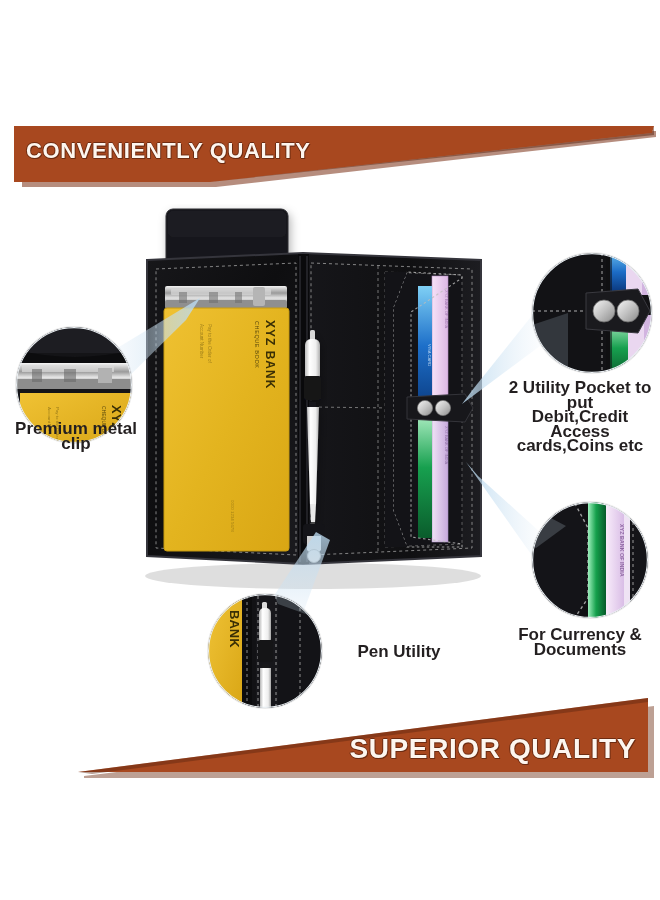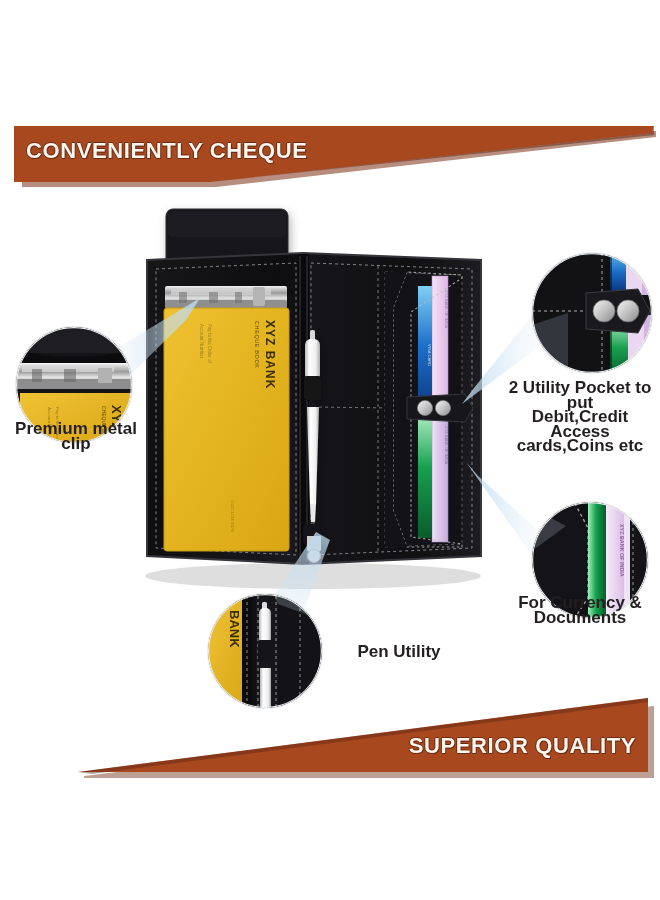--- a/index.html
+++ b/index.html
@@ -14,21 +14,21 @@
   .banner{position:absolute;}
   .banner svg{display:block;}
   .banner-text{
     position:absolute;color:#fdf6ef;font-weight:bold;letter-spacing:.6px;
     text-shadow:1px 1px 0 #6d2c12,-1px 0 0 #6d2c12,0 -1px 0 #6d2c12,0 1px 0 #6d2c12;
     white-space:nowrap;
   }
   #banner-top{left:14px;top:126px;width:646px;height:62px;}
   #banner-top-text{left:26px;top:138px;font-size:22px;}
   #banner-bottom{left:0px;top:698px;width:660px;height:80px;}
-  #banner-bottom-text{right:24px;top:733px;font-size:22px;}
+  #banner-bottom-text{right:24px;top:733px;font-size:28px;}
 
   
   #product{position:absolute;left:135px;top:204px;width:355px;height:388px;}
 
   
   .callout{position:absolute;}
   .circle{
     position:absolute;border-radius:50%;overflow:hidden;
     box-shadow:0 0 0 1px rgba(0,0,0,.08);
     background:#ffffff;
@@ -52,21 +52,21 @@
         <linearGradient id="gshadTop" x1="0" y1="0" x2="1" y2="0">
           <stop offset="0" stop-color="#000" stop-opacity=".35"></stop>
           <stop offset="1" stop-color="#000" stop-opacity="0"></stop>
         </linearGradient>
       </defs>
       <polygon points="6,3 640,3 640,9 200,59 6,59" fill="#7a3014" opacity=".55" transform="translate(2,2)"></polygon>
       <polygon points="0,0 640,0 638,7 196,56 0,56" fill="#a8481f"></polygon>
       <polygon points="196,56 638,7 640,0 640,9" fill="#5d2510" opacity=".5"></polygon>
     </svg>
   </div>
-  <div class="banner-text" id="banner-top-text">CONVENIENTLY CHEQUE</div>
+  <div class="banner-text" id="banner-top-text">CONVENIENTLY QUALITY</div>
 
   <div id="product">
     <svg width="355" height="388" viewBox="0 0 355 388">
       <defs>
         <linearGradient id="leath" x1="0" y1="0" x2="1" y2="1">
           <stop offset="0" stop-color="#17171a"></stop>
           <stop offset=".45" stop-color="#0e0e10"></stop>
           <stop offset="1" stop-color="#1b1b1f"></stop>
         </linearGradient>
         <linearGradient id="leathR" x1="0" y1="0" x2="1" y2="0">
@@ -395,21 +395,21 @@
 
           <rect x="98" y="-4" width="22" height="124" fill="#141418"></rect>
           <line x1="101" y1="-4" x2="101" y2="120" stroke="#9e9e9e" stroke-width="1.2" stroke-dasharray="3 3" opacity=".8"></line>
           <line x1="116" y1="-4" x2="116" y2="120" stroke="#9e9e9e" stroke-width="1.2" stroke-dasharray="3 3" opacity=".8"></line>
 
           <path d="M-4 4 L34 24 L4 46 L-4 40 Z" fill="#cfe3f2" opacity=".2"></path>
         </g>
         <circle cx="58" cy="58" r="57.4" fill="none" stroke="#e9eef2" stroke-width="1.2"></circle>
       </svg>
     </div>
-    <div class="caption" style="left:510px;top:596px;width:140px;">For Currency &amp;
+    <div class="caption" style="left:510px;top:628px;width:140px;">For Currency &amp;
 Documents</div>
   </div>
 
   <div class="callout">
     <div class="circle" style="left:208px;top:594px;width:114px;height:114px;">
       <svg width="114" height="114" viewBox="0 0 114 114">
         <defs>
           <clipPath id="clipC4">
               <circle cx="57" cy="57" r="57"></circle>
             </clipPath>

